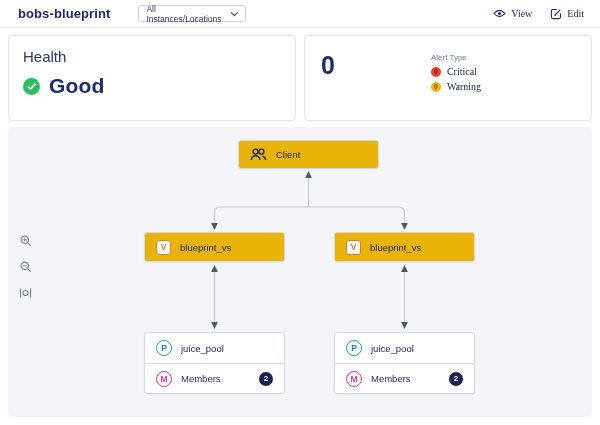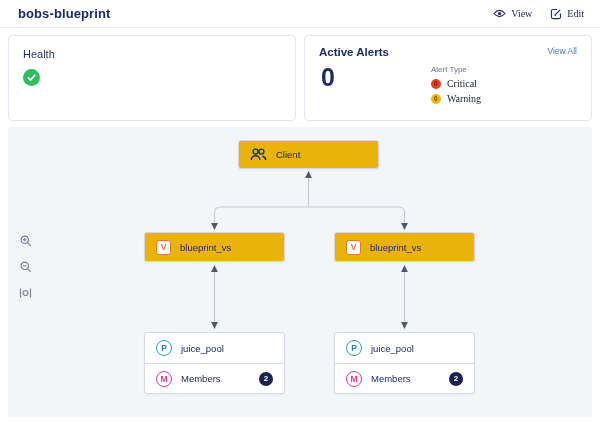--- a/index.html
+++ b/index.html
@@ -14,21 +14,21 @@
     display:flex; align-items:center; justify-content:space-between; padding:0 7px;
     font-size:8.5px; color:#28356f; background:#fff; cursor:pointer; }
   .topbar-right { margin-left:auto; display:flex; gap:18px; }
   .tb-btn { display:flex; align-items:center; gap:5px; background:none; border:none;
     font-size:10px; color:#1e2a6a; font-family:Liberation Serif, serif; cursor:pointer; }
 
   
   .cards { display:flex; gap:8px; margin:7px 8px 6px; }
   .card { flex:1; height:86px; background:#fff; border:1px solid #e3e6ee; border-radius:4px; }
   .health-card { padding:12px 14px; }
-  .card-label { font-size:11px; color:#27346e; }
+  .card-label { font-size:15px; color:#27346e; }
   .health-row { display:flex; align-items:center; gap:9px; margin-top:9px; }
   .check-circle { width:17px; height:17px; border-radius:50%; background:#2fbe5f;
     display:flex; align-items:center; justify-content:center; }
   .health-status { font-size:21px; font-weight:800; letter-spacing:.2px; }
 
   .alerts-card { padding:10px 14px; }
   .alerts-head { display:flex; align-items:flex-start; justify-content:space-between; }
   .alerts-title { font-size:11.5px; font-weight:600; }
   .view-all { font-size:8.5px; color:#4a74d9; background:none; border:none;
     font-family:inherit; cursor:pointer; }
@@ -76,20 +76,26 @@
   .tools { position:absolute; left:11px; top:108px; display:flex; flex-direction:column;
     gap:14px; }
   .tool-btn { background:none; border:none; padding:0; color:#7b8499; cursor:pointer;
     line-height:0; }
 </style>
 </head>
 <body>
 
 <header class="topbar">
   <span class="title">bobs-blueprint</span>
+  <div class="dropdown">
+    <span>All Instances/Locations</span>
+    <svg width="9" height="6" viewBox="0 0 10 6">
+      <polyline points="1,1 5,5 9,1" fill="none" stroke="#3a4780" stroke-width="1.3"></polyline>
+    </svg>
+  </div>
   <div class="topbar-right">
     <button class="tb-btn">
       <svg width="13" height="9" viewBox="0 0 13 9">
         <path d="M1 4.5 Q6.5 -1.8 12 4.5 Q6.5 10.8 1 4.5 Z" fill="none" stroke="#1e2a6a" stroke-width="1.1"></path>
         <circle cx="6.5" cy="4.5" r="1.6" fill="#1e2a6a"></circle>
       </svg>
       <span>View</span>
     </button>
     <button class="tb-btn">
       <svg width="12" height="12" viewBox="0 0 12 12">
@@ -103,28 +109,25 @@
 
 <div class="cards">
   <section class="card health-card">
     <div class="card-label">Health</div>
     <div class="health-row">
       <span class="check-circle">
         <svg width="11" height="9" viewBox="0 0 13 11">
           <polyline points="2.5,5.8 5.4,8.6 10.6,2.6" fill="none" stroke="#fff" stroke-width="2.1" stroke-linecap="round" stroke-linejoin="round"></polyline>
         </svg>
       </span>
+      <span class="health-status">Good</span>
     </div>
   </section>
 
   <section class="card alerts-card">
-    <div class="alerts-head">
-      <span class="alerts-title">Active Alerts</span>
-      <button class="view-all">View All</button>
-    </div>
     <div class="alerts-body">
       <span class="alerts-count">0</span>
       <div class="legend">
         <div class="legend-title">Alert Type</div>
         <div class="legend-row">
           <span class="dot dot-critical">0</span>
           <span class="legend-label">Critical</span>
         </div>
         <div class="legend-row">
           <span class="dot dot-warning">0</span>

